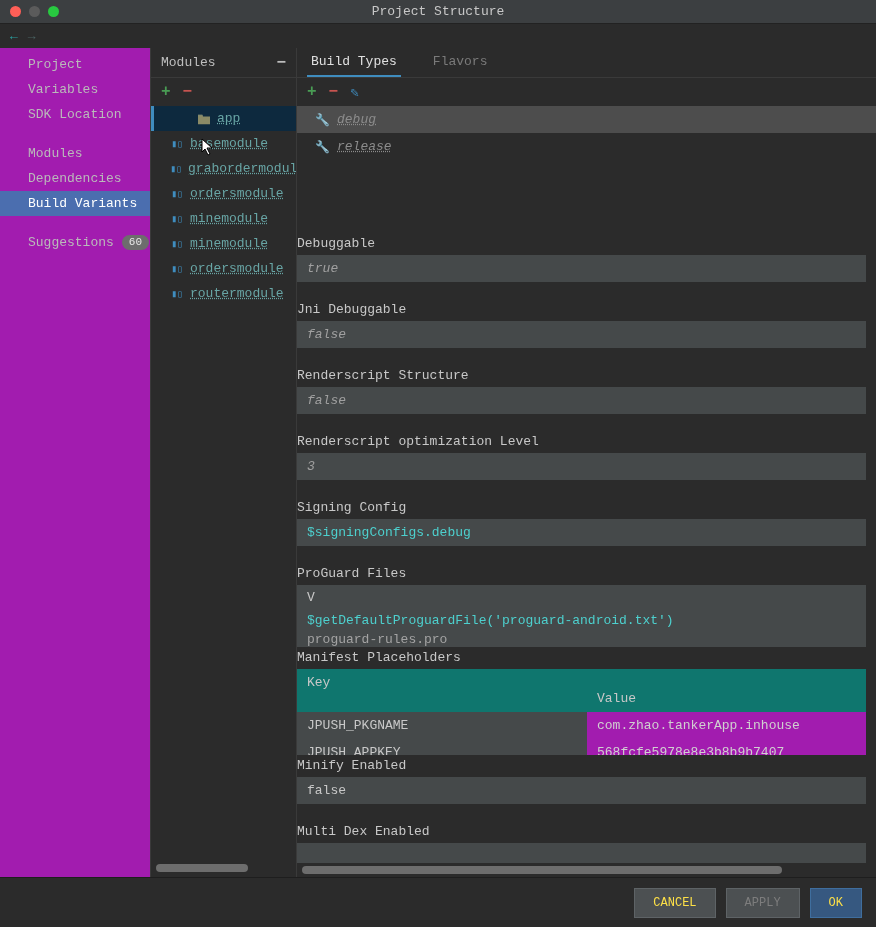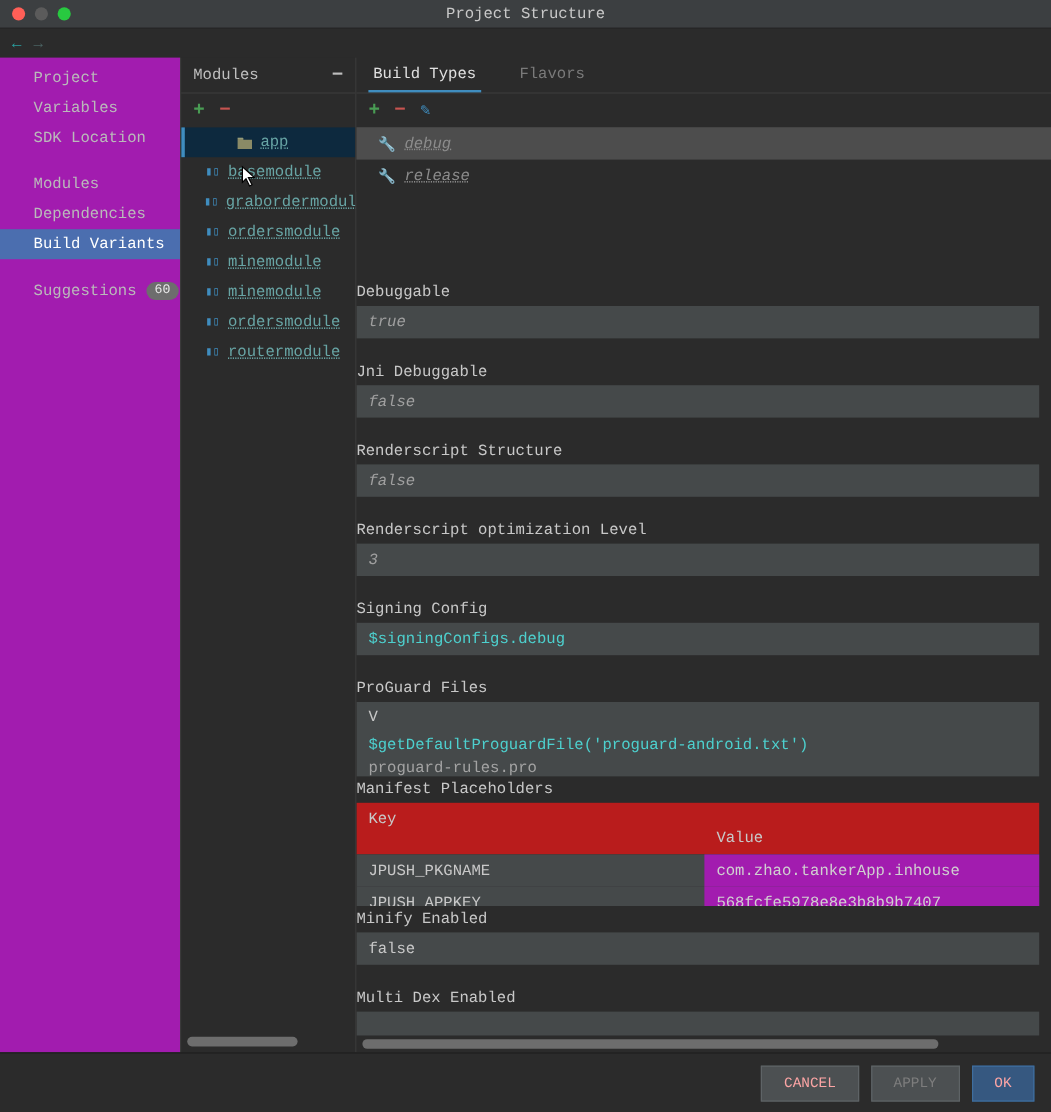--- a/index.html
+++ b/index.html
@@ -240,21 +240,21 @@
     margin-bottom: 0;
   }
   .proguard-box .line1 { color: #c8c8c8; }
   .proguard-box .line2 { color: #4dd0ce; padding-top: 8px; }
   .proguard-box .line3 { color: #a3a3a3; padding-top: 4px; white-space: nowrap; overflow: hidden; }
   .placeholder-table {
     width: 100%;
   }
   .placeholder-head {
     display: flex;
-    background: #b91c1c;
+    background: #0f766e;
     padding: 6px 10px;
     color: #c8c8c8;
   }
   .ph-col1 { flex: 0 0 290px; }
   .ph-col2 { flex: 1; margin-top: 16px; }
   .placeholder-row {
     display: flex;
     background: #45494a;
   }
   .placeholder-row .cell1 {
@@ -290,21 +290,21 @@
     align-items: center;
     justify-content: flex-end;
     gap: 10px;
     padding: 0 14px;
     border-top: 1px solid #1e1e1e;
     background: #2b2b2b;
   }
   .btn {
     background: #4c5052;
     border: 1px solid #5e6366;
-    color: #fca5a5;
+    color: #fde047;
     padding: 7px 18px;
     font-family: inherit;
     font-size: 12px;
     cursor: pointer;
   }
   .btn.ok { background: #365880; border-color: #3f6e9e; }
   .btn.disabled { color: #7d7d7d; cursor: default; }
 
   .cursor-pointer {
     position: absolute;

